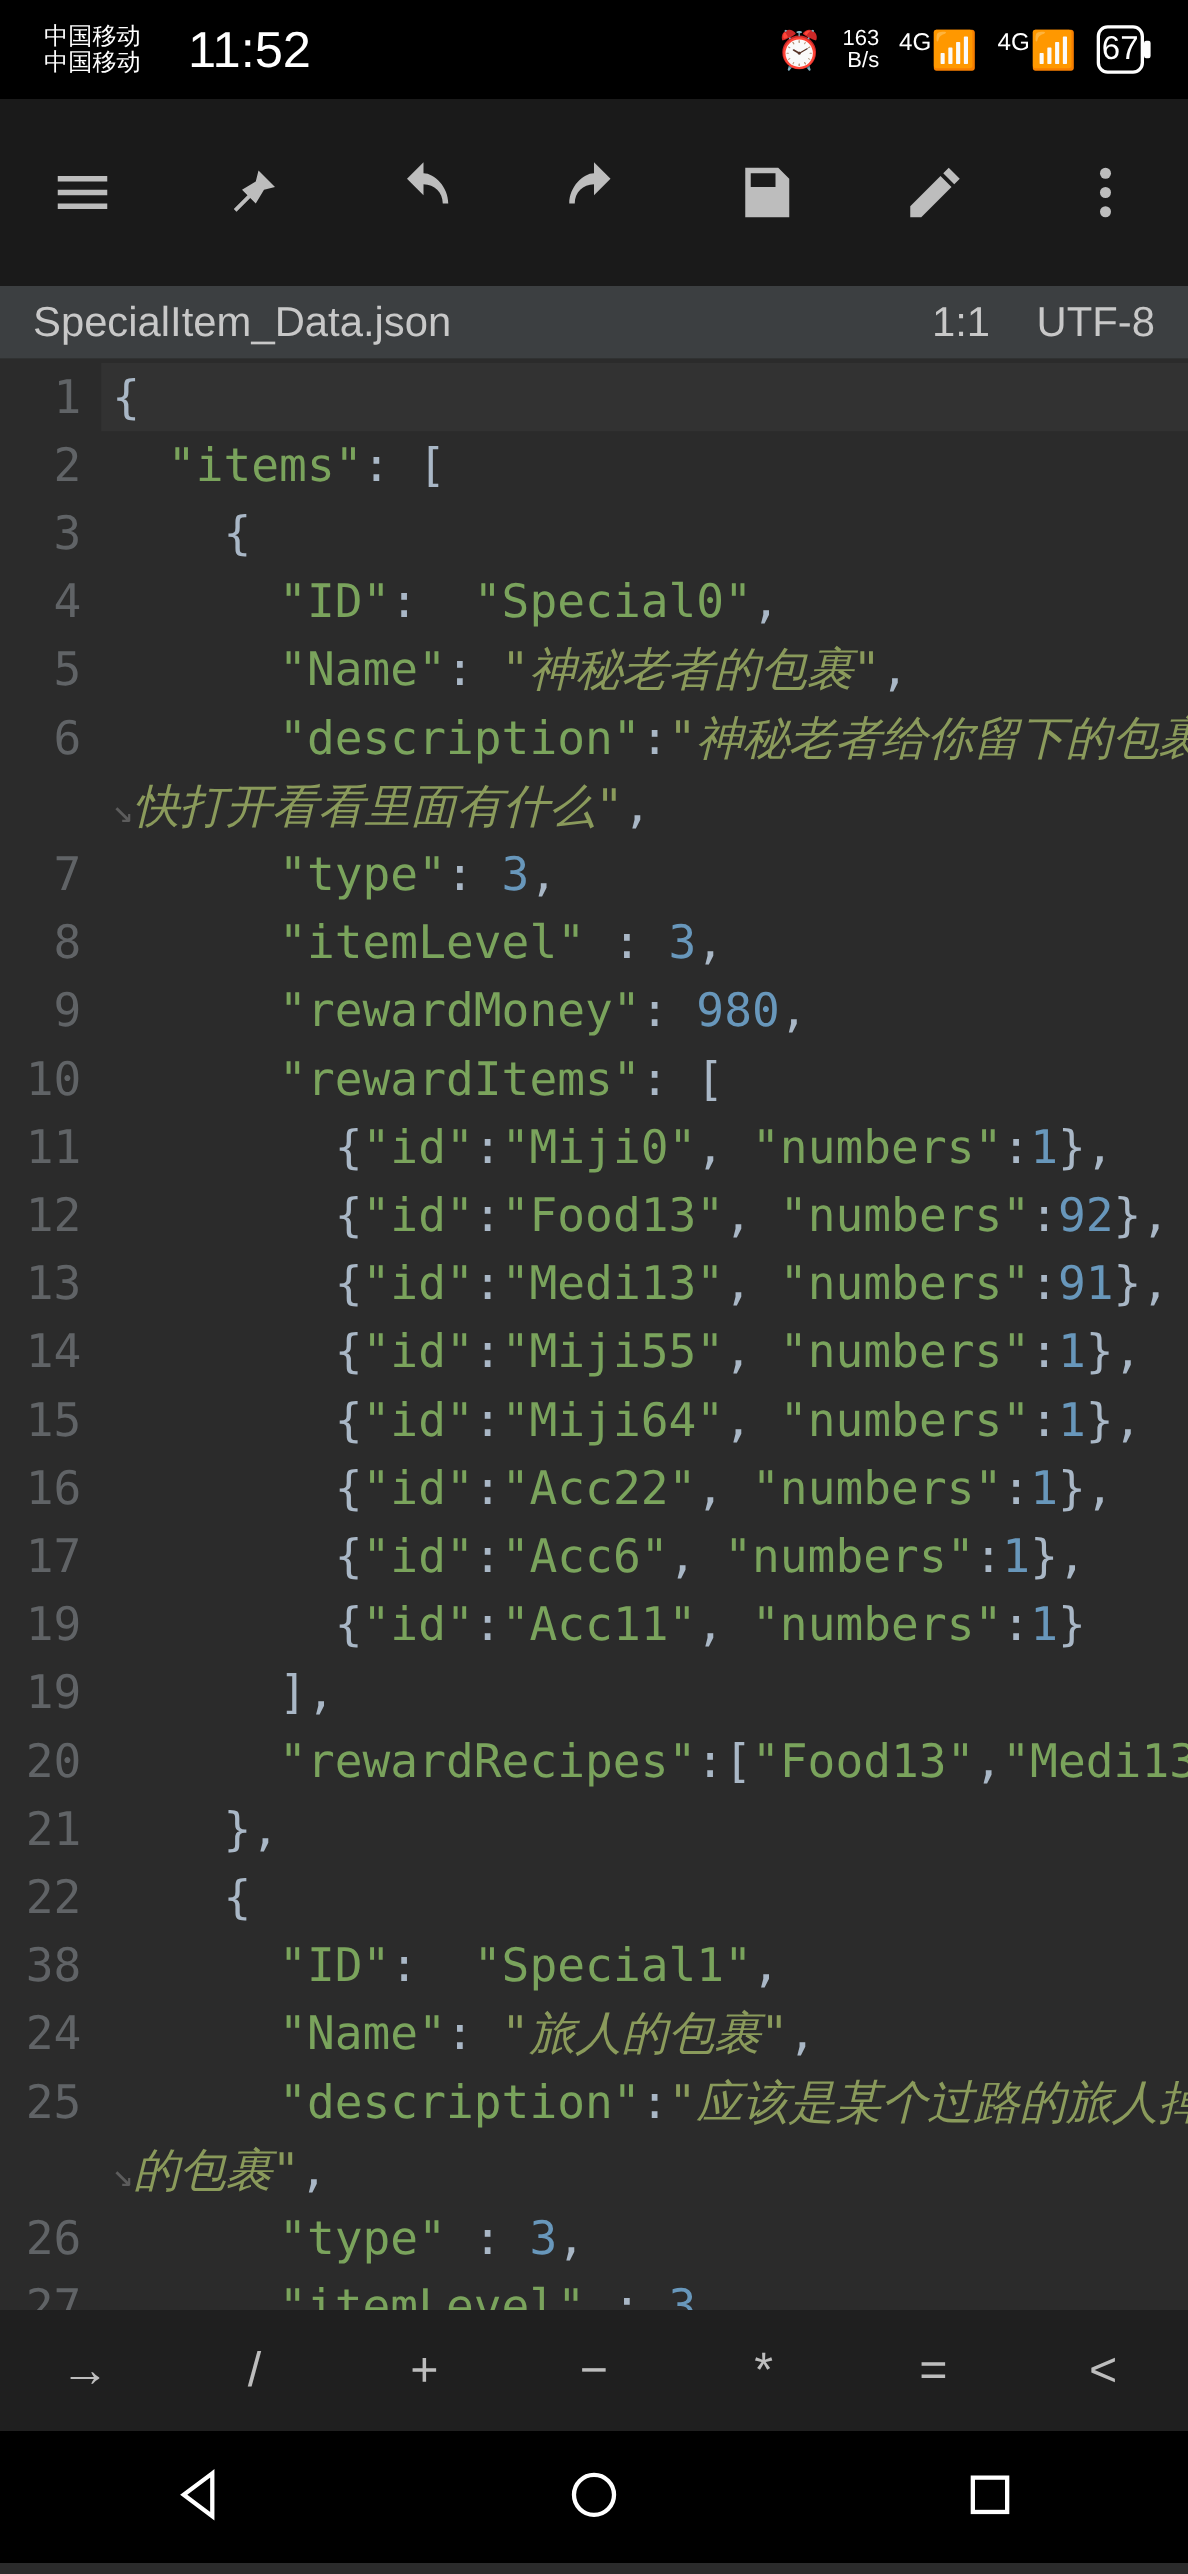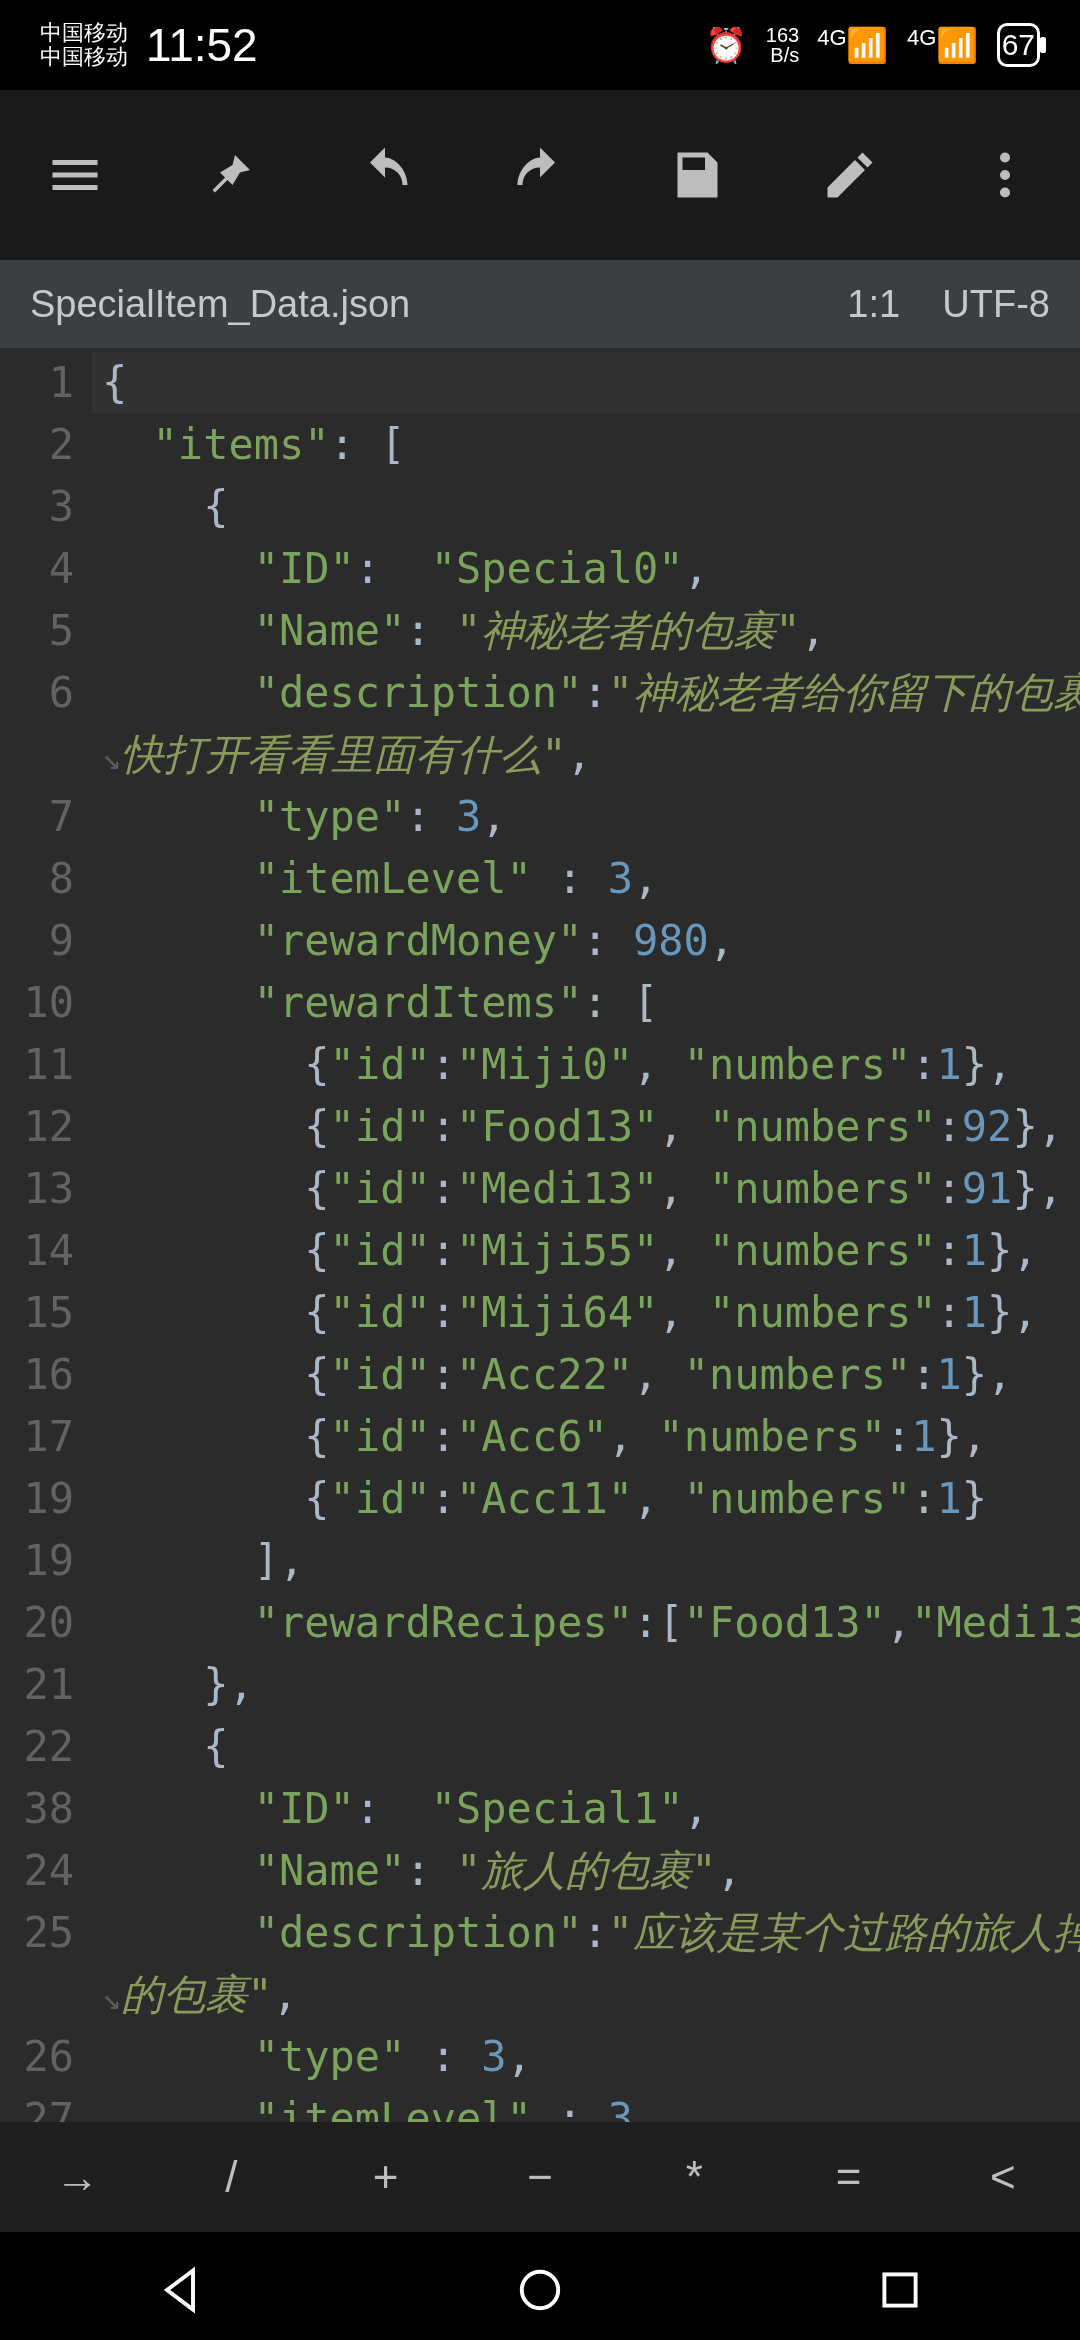--- a/index.html
+++ b/index.html
@@ -1,29 +1,29 @@
 <!DOCTYPE html>
 <html><head>
 <meta charset="utf-8">
 <style>
 * { margin: 0; padding: 0; box-sizing: border-box; }
 html, body { width: 1080px; height: 2340px; background: #2b2b2b; font-family: "Segoe UI", Arial, sans-serif; overflow: hidden; color: #ddd; }
 .statusbar { height: 90px; background: #000; display: flex; align-items: center; justify-content: space-between; padding: 0 40px; font-size: 34px; color: #fff; }
-.statusbar .left { display: flex; align-items: center; gap: 18px; }
+.statusbar .left { display: flex; align-items: center; gap: 32px; }
 .statusbar .right { display: flex; align-items: center; gap: 18px; }
 .carrier { font-size: 22px; line-height: 24px; }
-.clock { font-size: 46px; font-weight: 400; }
+.clock { font-size: 46px; font-weight: 400; margin-left: 11px; }
 .net { font-size: 20px; line-height: 20px; text-align: right; }
 .signal { font-size: 34px; }
 .battery-box { border: 3px solid #fff; border-radius: 10px; padding: 2px 2px; font-size: 30px; position: relative; }
 .battery-box::after { content: ""; position: absolute; right: -9px; top: 30%; width: 6px; height: 40%; background: #fff; border-radius: 2px; }
 .toolbar { height: 170px; background: #1a1a1a; display: flex; align-items: center; justify-content: space-between; padding: 0 40px; }
 .toolbar .icon { width: 70px; height: 70px; display: flex; align-items: center; justify-content: center; fill: #bdbdbd; }
 .toolbar svg { width: 60px; height: 60px; }
-.filebar { height: 88px; background: #3c3f41; display: flex; align-items: center; justify-content: space-between; padding: 0 30px; font-size: 38px; color: #c8c8c8; }
+.filebar { height: 66px; background: #3c3f41; display: flex; align-items: center; justify-content: space-between; padding: 0 30px; font-size: 38px; color: #c8c8c8; }
 .editor { height: 1774px; background: #2b2b2b; display: flex; font-family: "Consolas", "Menlo", monospace; font-size: 42px; line-height: 62px; overflow: hidden; }
 .gutter { width: 92px; text-align: right; color: #606366; padding-right: 18px; padding-top: 4px; user-select: none; flex-shrink: 0; }
 .gutter div { height: 62px; }
 .gutter .wrap { height: 62px; }
 .code { flex: 1; padding-top: 4px; white-space: pre; position: relative; }
 .code-line { height: 62px; padding-left: 10px; }
 .code-line.current { background: #323232; }
 .code-line.wrap { height: 62px; }
 .p  { color: #a9b7c6; }        
 .k  { color: #7aa35c; }        

